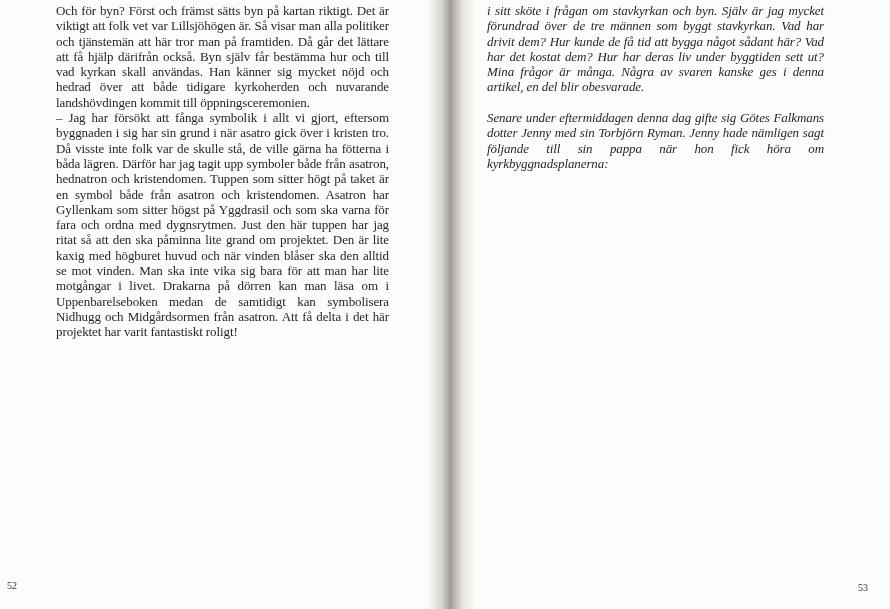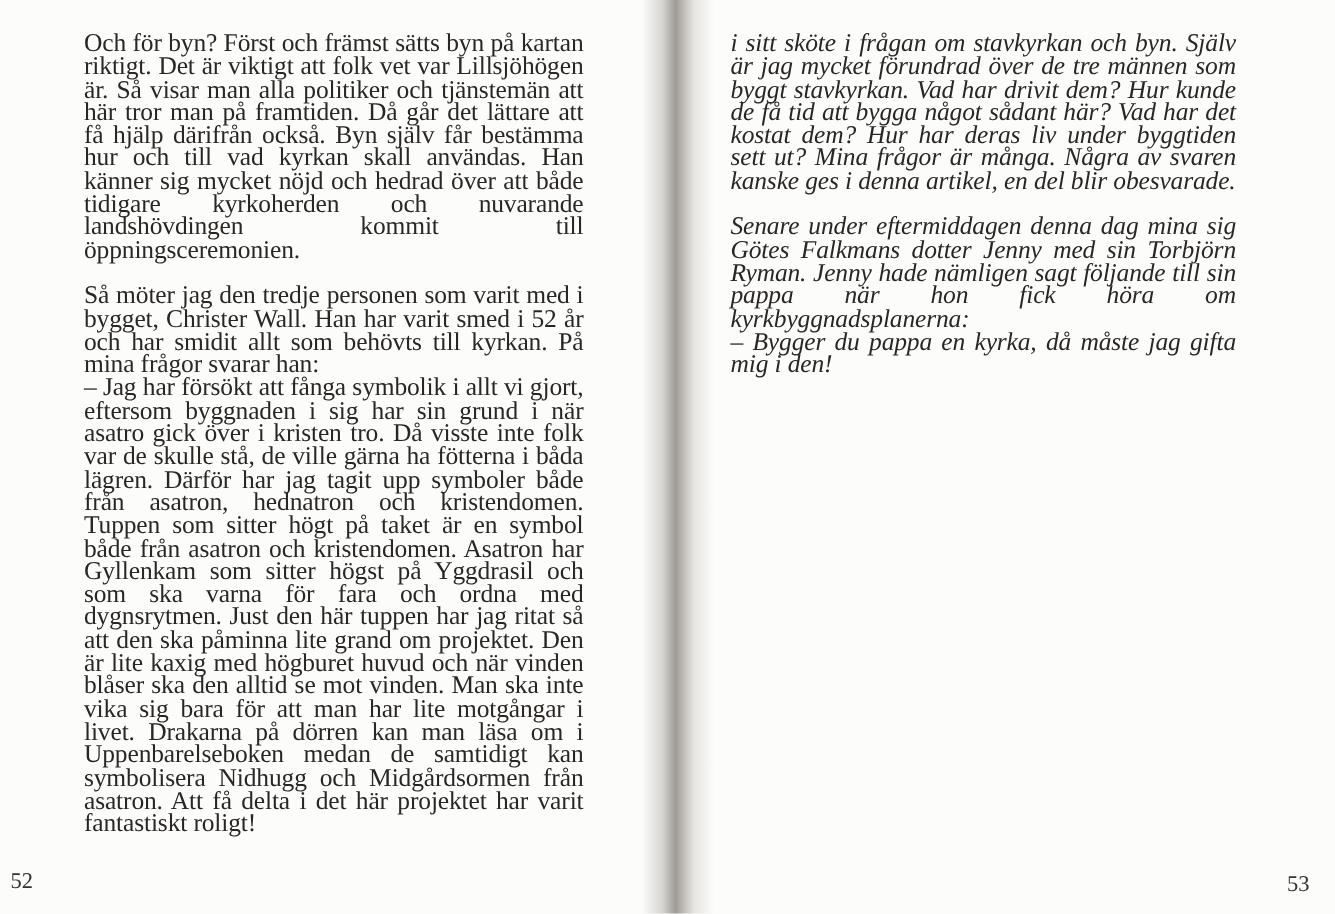--- a/index.html
+++ b/index.html
@@ -25,53 +25,51 @@
     background: linear-gradient(90deg,
       rgba(141,135,127,0) 0%,
       rgba(148,142,134,0.35) 28%,
       rgba(122,116,108,0.72) 47%,
       rgba(139,133,126,0.55) 57%,
       rgba(175,170,163,0.28) 72%,
       rgba(185,181,175,0) 100%);
   }
   .page-text {
     position: absolute;
-    top: 21px;
-    font-size: 17px;
+    top: 3px;
+    font-size: 13px;
     line-height: 15.3px;
     letter-spacing: -0.1px;
     text-align: justify;
   }
   .page-text-left  { left: 56px;  width: 333px; }
   .page-text-right { left: 487px; width: 337px; font-style: italic; }
   .page-text p { margin: 0; }
   .page-text p.gap-before { margin-top: 15.3px; }
   .page-number {
     position: absolute;
-    font-size: 15px;
+    font-size: 10px;
     color: #35322e;
   }
   .page-number-left  { left: 7px;   top: 580px; }
   .page-number-right { left: 858px; top: 582px; font-family: Liberation Serif, serif; }
 </style>
 </head>
 <body>
 
 <div class="spread">
 
   <div class="gutter-shadow"></div>
 
   <div class="page-text page-text-left">
     <p>Och för byn? Först och främst sätts byn på kartan riktigt. Det är viktigt att folk vet var Lillsjöhögen är. Så visar man alla politiker och tjänstemän att här tror man på framtiden. Då går det lättare att få hjälp därifrån också. Byn själv får bestämma hur och till vad kyrkan skall användas. Han känner sig mycket nöjd och hedrad över att både tidigare kyrkoherden och nuvarande landshövdingen kommit till öppningsceremonien.</p>
-    <p class="gap-before">Så möter jag den tredje personen som varit med i bygget, Christer Wall. Han har varit smed i 52 år och har smidit allt som behövts till kyrkan. På mina frågor svarar han:</p>
     <p>– Jag har försökt att fånga symbolik i allt vi gjort, eftersom byggnaden i sig har sin grund i när asatro gick över i kristen tro. Då visste inte folk var de skulle stå, de ville gärna ha fötterna i båda lägren. Därför har jag tagit upp symboler både från asatron, hednatron och kristendomen. Tuppen som sitter högt på taket är en symbol både från asatron och kristendomen. Asatron har Gyllenkam som sitter högst på Yggdrasil och som ska varna för fara och ordna med dygnsrytmen. Just den här tuppen har jag ritat så att den ska påminna lite grand om projektet. Den är lite kaxig med högburet huvud och när vinden blåser ska den alltid se mot vinden. Man ska inte vika sig bara för att man har lite motgångar i livet. Drakarna på dörren kan man läsa om i Uppenbarelseboken medan de samtidigt kan symbolisera Nidhugg och Midgårdsormen från asatron. Att få delta i det här projektet har varit fantastiskt roligt!</p>
   </div>
 
   <div class="page-text page-text-right">
     <p>i sitt sköte i frågan om stavkyrkan och byn. Själv är jag mycket förundrad över de tre männen som byggt stavkyrkan. Vad har drivit dem? Hur kunde de få tid att bygga något sådant här? Vad har det kostat dem? Hur har deras liv under byggtiden sett ut? Mina frågor är många. Några av svaren kanske ges i denna artikel, en del blir obesvarade.</p>
-    <p class="gap-before">Senare under eftermiddagen denna dag mina sig Götes Falkmans dotter Jenny med sin Torbjörn Ryman. Jenny hade nämligen sagt följande till sin pappa när hon fick höra om kyrkbyggnadsplanerna:</p>
-    <p>– Bygger du pappa en kyrka, då måste jag gifta mig i den!</p>
+    <p class="gap-before">Senare under eftermiddagen denna dag gifte sig Götes Falkmans dotter Jenny med sin Torbjörn Ryman. Jenny hade nämligen sagt följande till sin pappa när hon fick höra om kyrkbyggnadsplanerna:</p>
   </div>
 
   <div class="page-number page-number-left">52</div>
   <div class="page-number page-number-right">53</div>
 
 </div>
 
 </body></html>

